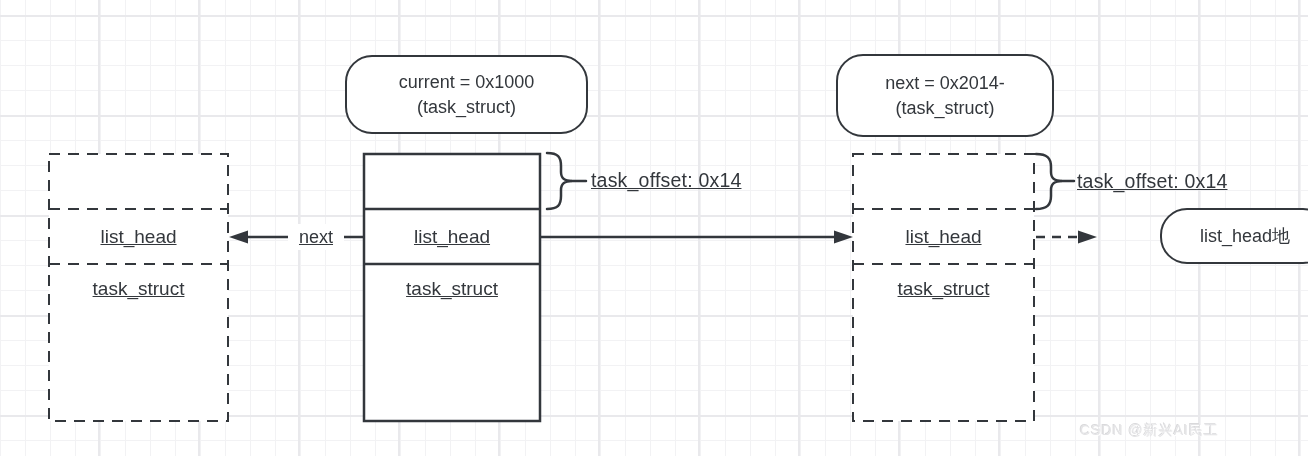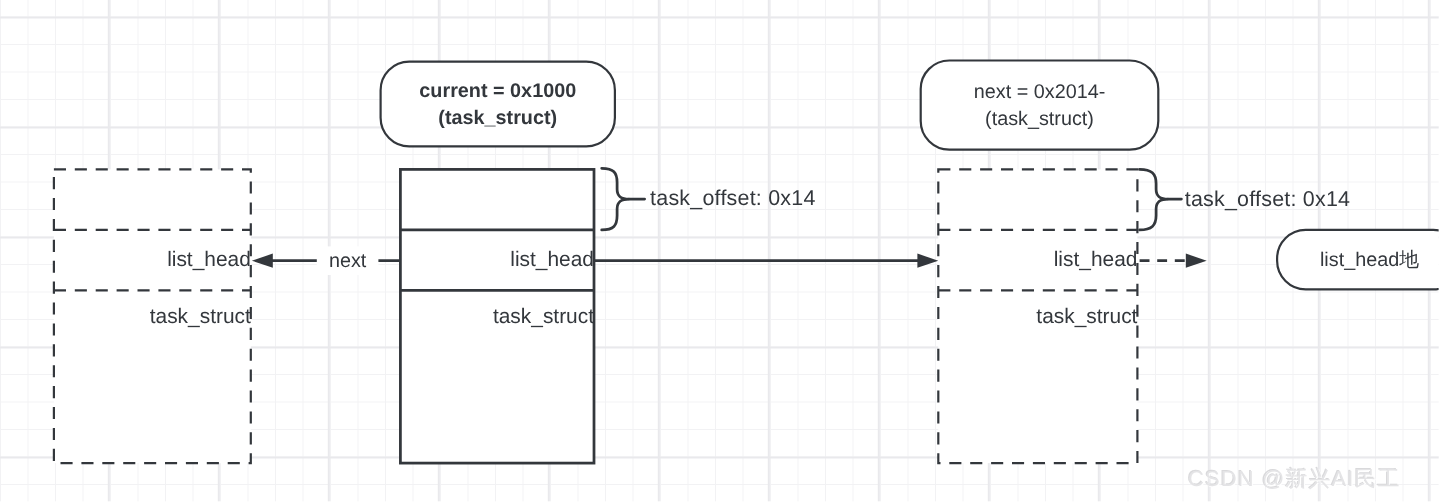--- a/index.html
+++ b/index.html
@@ -12,31 +12,31 @@
     background-color:#ffffff;
     background-image:
       linear-gradient(to right,#e9e9ec 0 2px,transparent 2px),
       linear-gradient(to bottom,#e9e9ec 0 2px,transparent 2px),
       linear-gradient(to right,#f2f2f4 0 1px,transparent 1px),
       linear-gradient(to bottom,#f2f2f4 0 1px,transparent 1px);
     background-size:100px 100px,100px 100px,25px 25px,25px 25px;
     background-position:-2px 15px,-2px 15px,0 15px,0 15px;
   }
   #diagram-svg{position:absolute;left:0;top:0;}
-  .lbl{position:absolute;font-size:19px;text-align:right;white-space:nowrap;}
+  .lbl{position:absolute;font-size:19px;text-align:center;white-space:nowrap;text-decoration:underline;}
   .row-label{line-height:55px;}
   .edge-label{background:#ffffff;font-size:18px;display:flex;align-items:center;justify-content:center;}
   .brace-label{font-size:19.5px;letter-spacing:.2px;}
   .bubble{
     position:absolute;background:#ffffff;border:2.5px solid #33373C;border-radius:27px;
     display:flex;flex-direction:column;align-items:center;justify-content:center;
     font-size:18px;line-height:25px;text-align:center;box-sizing:border-box;
   }
   .watermark{
-    position:absolute;left:1080px;top:422px;font-size:20px;letter-spacing:1px;
+    position:absolute;left:1080px;top:422px;font-size:14px;letter-spacing:1px;
     color:#e4e4e6;text-shadow:1px 1px 0 #ffffff,-1px -1px 0 #d9d9db;white-space:nowrap;
   }
 </style>
 </head>
 <body>
 
 <div id="stage">
 
   <svg id="diagram-svg" width="1308" height="456" viewBox="0 0 1308 456">
 
@@ -77,21 +77,21 @@
       <path d="M 547 153 C 558 153 561 157 561 166 L 561 172 C 561 179 565 181 572 181 C 565 181 561 183 561 190 L 561 196 C 561 205 558 209 547 209"></path>
       <line x1="572" y1="181" x2="586" y2="181"></line>
     </g>
 
     <g stroke="#33373C" stroke-width="2.5" fill="none" stroke-linecap="round">
       <path d="M 1036 154 C 1047 154 1051 158 1051 167 L 1051 172 C 1051 179 1055 181 1062 181 C 1055 181 1051 183 1051 190 L 1051 196 C 1051 205 1047 209 1036 209"></path>
       <line x1="1062" y1="181" x2="1074" y2="181"></line>
     </g>
   </svg>
 
-  <div class="bubble" style="left:345px;top:55px;width:215px;height:79px;font-weight:bold;">
+  <div class="bubble" style="left:345px;top:55px;width:243px;height:79px;">
     <div>current = 0x1000</div>
     <div>(task_struct)</div>
   </div>
 
   <div class="bubble" style="left:836px;top:54px;width:218px;height:83px;">
     <div>next = 0x2014-</div>
     <div>(task_struct)</div>
   </div>
 
   <div class="lbl row-label" style="left:49px;top:209px;width:179px;">list_head</div>

